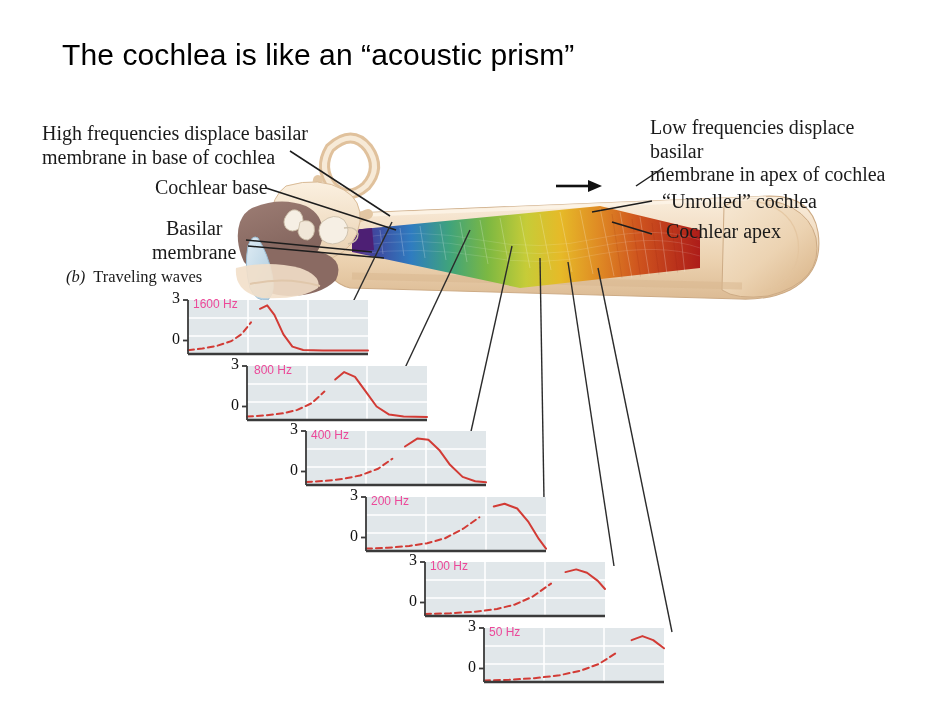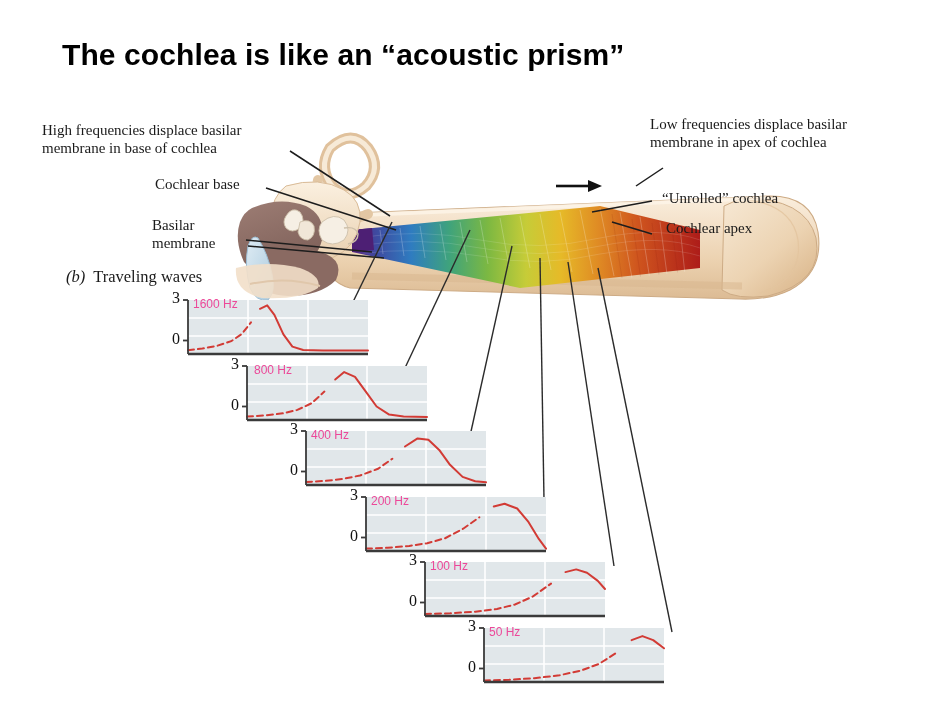--- a/index.html
+++ b/index.html
@@ -3,26 +3,26 @@
 <meta charset="utf-8">
 <style>
   html,body{margin:0;padding:0;background:#ffffff;}
   body{width:950px;height:724px;position:relative;overflow:hidden;
        font-family:"Liberation Serif",serif;color:#1a1a1a;}
   #stage{position:absolute;inset:0;width:950px;height:724px;}
 
   .slide-title{
     position:absolute;left:62px;top:38px;width:820px;
     font-family:"Liberation Sans",sans-serif;
-    font-size:30px;font-weight:700;color:#000;letter-spacing:.1px;
+    font-size:30px;font-weight:400;color:#000;letter-spacing:.1px;
     white-space:nowrap;
   }
 
   .lbl{position:absolute;font-family:"Liberation Serif",serif;color:#1a1a1a;
-       font-size:15px;line-height:1.18;white-space:pre-line;}
+       font-size:20px;line-height:1.18;white-space:pre-line;}
 
   .cap-b{position:absolute;font-size:16.5px;margin-left:24px;}
   .cap-b i{font-style:italic;}
 
   svg.art{position:absolute;left:0;top:0;width:950px;height:724px;overflow:visible;}
 
   .panel-wrap{position:absolute;}
   .panel-tick{
     position:absolute;font-family:"Liberation Serif",serif;
     font-size:16px;color:#111;text-align:right;width:16px;
@@ -176,21 +176,21 @@
       <path d="M568,262 L614,566"></path>
       <path d="M598,268 L672,632"></path>
     </g>
   </svg>
 
   <div class="lbl" style="left:42px;top:122px;width:300px;">High frequencies displace basilar
 membrane in base of cochlea</div>
 
   <div class="lbl" style="left:155px;top:176px;">Cochlear base</div>
 
-  <div class="lbl" style="left:152px;top:217px;">Basilar
+  <div class="lbl" style="left:152px;top:217px;text-align:center;">Basilar
 membrane</div>
 
 
   <div class="lbl" style="left:650px;top:116px;width:260px;">Low frequencies displace basilar
 membrane in apex of cochlea</div>
 
   <div class="lbl" style="left:662px;top:190px;">“Unrolled” cochlea</div>
 
   <div class="lbl" style="left:666px;top:220px;font-family:Liberation Serif, serif;">Cochlear apex</div>
 

